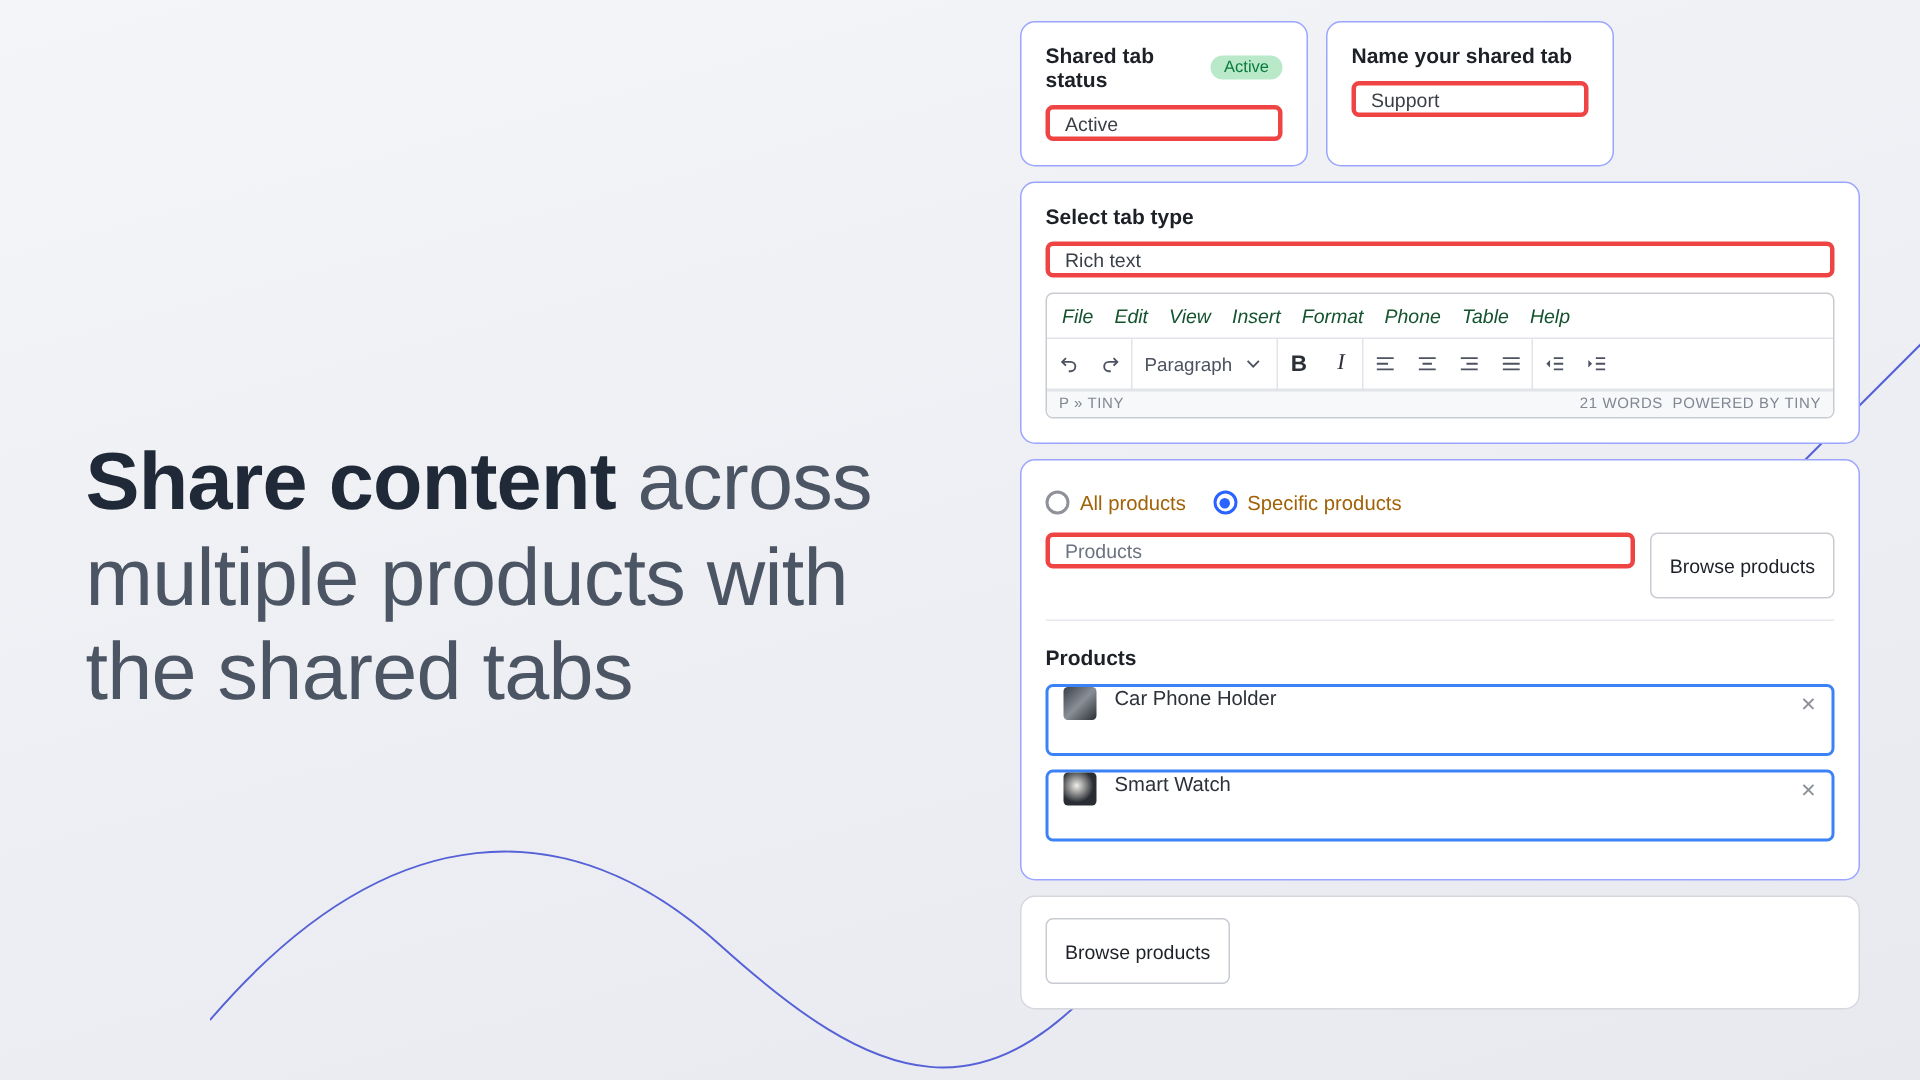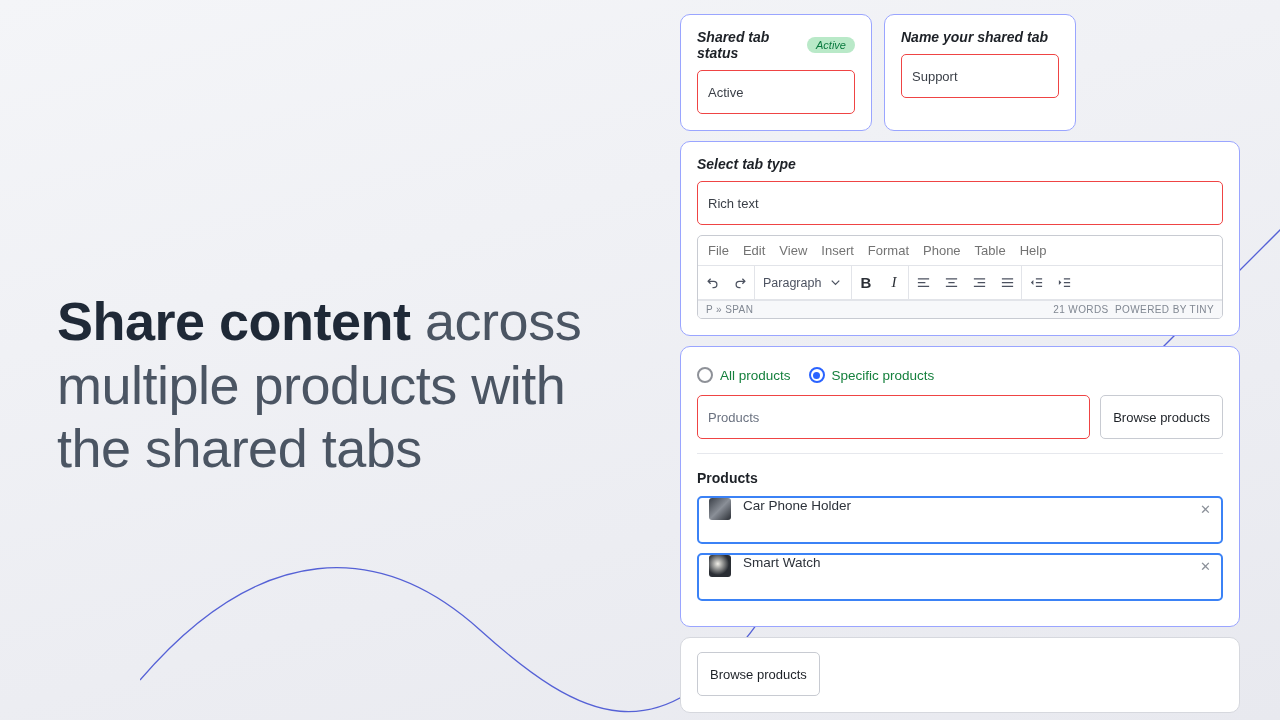--- a/index.html
+++ b/index.html
@@ -32,39 +32,39 @@
 .card, .card-sm {
   background: #fff; border: 1px solid #9aa5ff; border-radius: 10px;
   padding: 14px 16px 16px;
 }
 .card-plain { border-color: #d6d8de; }
 .card-sm.status { width: 192px; }
 .card-sm.name { width: 192px; }
 .card { width: 560px; }
 .section-label {
   font-size: 14px; font-weight: 600; color: #1d2127; margin-bottom: 9px;
-  display: flex; align-items: center; gap: 8px; font-style: italic;
+  display: flex; align-items: center; gap: 8px;
 }
 .badge {
   background: #b9e9c8; color: #0a7a3f; font-size: 11px; font-weight: 500;
   padding: 2px 9px; border-radius: 10px;
 }
 .input, .select {
-  width: 100%; height: 44px; padding: 0 10px;
-  border: 1px solid #ef4444; border-radius: 5px;
+  width: 100%; height: 24px; padding: 0 10px;
+  border: 3px solid #ef4444; border-radius: 5px;
   font-size: 13px; color: #3a3f47; background: #fff;
 }
 .input::placeholder { color: #6b7280; }
 .editor {
   margin-top: 10px; border: 1px solid #c8cbd2; border-radius: 5px; overflow: hidden;
   font-size: 13px;
 }
 .menubar {
   display: flex; gap: 14px; padding: 7px 10px;
-  border-bottom: 1px solid #e2e4e9; color: #737373;
+  border-bottom: 1px solid #e2e4e9; color: #14532d; font-style: italic;
 }
 .menubar span { cursor: pointer; }
 .toolbar {
   display: flex; align-items: center; border-bottom: 1px solid #e2e4e9;
   height: 34px;
 }
 .tb-btn {
   width: 28px; height: 34px; display: flex; align-items: center; justify-content: center;
   color: #4c5260; cursor: pointer;
 }
@@ -82,21 +82,21 @@
 .editor-scroll {
   position: absolute; right: 3px; top: 6px; width: 7px; height: 42px;
   background: #c4c7ce; border-radius: 4px;
 }
 .editor-status {
   display: flex; justify-content: space-between; padding: 3px 8px;
   font-size: 10px; color: #808792; background: #f7f8fa;
   border-top: 1px solid #e2e4e9; letter-spacing: 0.4px;
 }
 .radio-row { display: flex; gap: 18px; margin: 6px 0 12px; }
-.radio-opt { display: flex; align-items: center; gap: 7px; font-size: 13.5px; color: #15803d; cursor: pointer; }
+.radio-opt { display: flex; align-items: center; gap: 7px; font-size: 13.5px; color: #a16207; cursor: pointer; }
 .radio-outer {
   width: 16px; height: 16px; border: 2px solid #8e9198; border-radius: 50%;
   display: flex; align-items: center; justify-content: center;
 }
 .radio-outer.checked { border-color: #2a63ff; }
 .radio-inner { width: 7px; height: 7px; border-radius: 50%; background: #2a63ff; }
 .row-flex { display: flex; gap: 10px; }
 .btn {
   height: 44px; padding: 0 12px; border: 1px solid #c8cbd2; border-radius: 5px;
   background: #fff; font-size: 13px; color: #1d2127; font-weight: 500; cursor: pointer;
@@ -219,21 +219,21 @@
             </svg>
           </div>
         <div class="tb-btn">
             <svg class="ico" viewBox="0 0 24 24" stroke="currentColor" stroke-width="2" fill="none">
               <path d="M11 6h10M11 12h10M11 18h10"></path>
               <path d="M3 8l4 4-4 4" fill="currentColor" stroke="none"></path>
             </svg>
           </div>
       </div>
       <div class="editor-status">
-        <span>P » SPAN</span>
+        <span>P » TINY</span>
         <span><span>21 WORDS</span>&nbsp;&nbsp;<span>POWERED BY TINY</span></span>
       </div>
     </div>
   </div>
 
   <div class="card">
     <div class="radio-row">
       <div class="radio-opt">
         <span class="radio-outer"></span>
         <span>All products</span>

